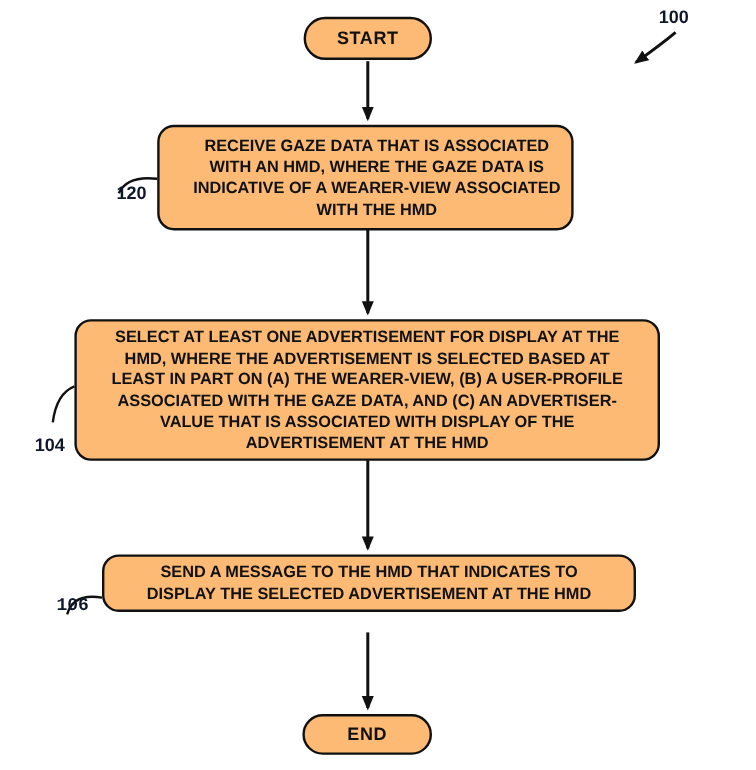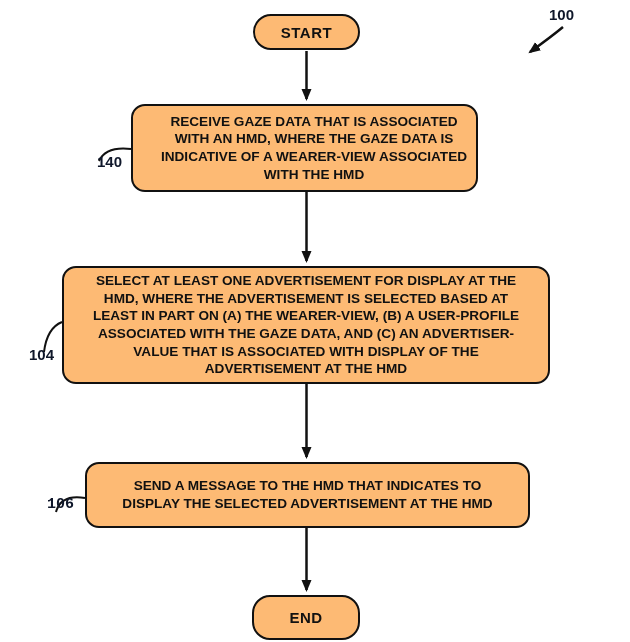--- a/index.html
+++ b/index.html
@@ -50,25 +50,25 @@
   }
   .ref-label {
     position: absolute;
     font-size: 15px;
     font-weight: bold;
     color: #0f172a;
   }
   #node-start { left: 253px; top: 14px;  width: 107px; height: 36px; }
   #node-102   { left: 131px; top: 104px; width: 347px; height: 88px; padding-left: 27px; }
   #node-104   { left: 62px;  top: 266px; width: 488px; height: 118px; }
-  #node-106   { left: 85px;  top: 462px; width: 445px; height: 66px; }
-  #node-end   { left: 252px; top: 595px; width: 108px; height: 45px; justify-content: center; }
+  #node-106   { left: 85px;  top: 462px; width: 445px; height: 48px; }
+  #node-end   { left: 252px; top: 595px; width: 108px; height: 34px; justify-content: center; }
   #ref-100 { left: 549px; top: 6px; }
   #ref-102 { left: 97px;  top: 153px; }
-  #ref-104 { left: 29px;  top: 346px; }
+  #ref-104 { left: 29px;  top: 363px; }
   #ref-106 { left: 47px;  top: 496px; font-family: Liberation Mono, monospace; }
 </style>
 </head>
 <body>
 
 <div class="canvas">
 
   <svg class="connector-layer" width="630" height="642" viewBox="0 0 630 642" xmlns="http://www.w3.org/2000/svg">
     <defs>
       <marker id="arrowhead" markerUnits="userSpaceOnUse" markerWidth="14" markerHeight="12" refX="10" refY="5" orient="auto">
@@ -111,17 +111,17 @@
   <div class="node process" id="node-106">
     <span class="box-text">SEND A MESSAGE TO THE HMD THAT INDICATES TO
 DISPLAY THE SELECTED ADVERTISEMENT AT THE HMD</span>
   </div>
 
   <div class="node terminal" id="node-end">
     <span class="box-text">END</span>
   </div>
 
   <div class="ref-label" id="ref-100">100</div>
-  <div class="ref-label" id="ref-102">140</div>
+  <div class="ref-label" id="ref-102">120</div>
   <div class="ref-label" id="ref-104">104</div>
   <div class="ref-label" id="ref-106">106</div>
 
 </div>
 
 </body></html>

